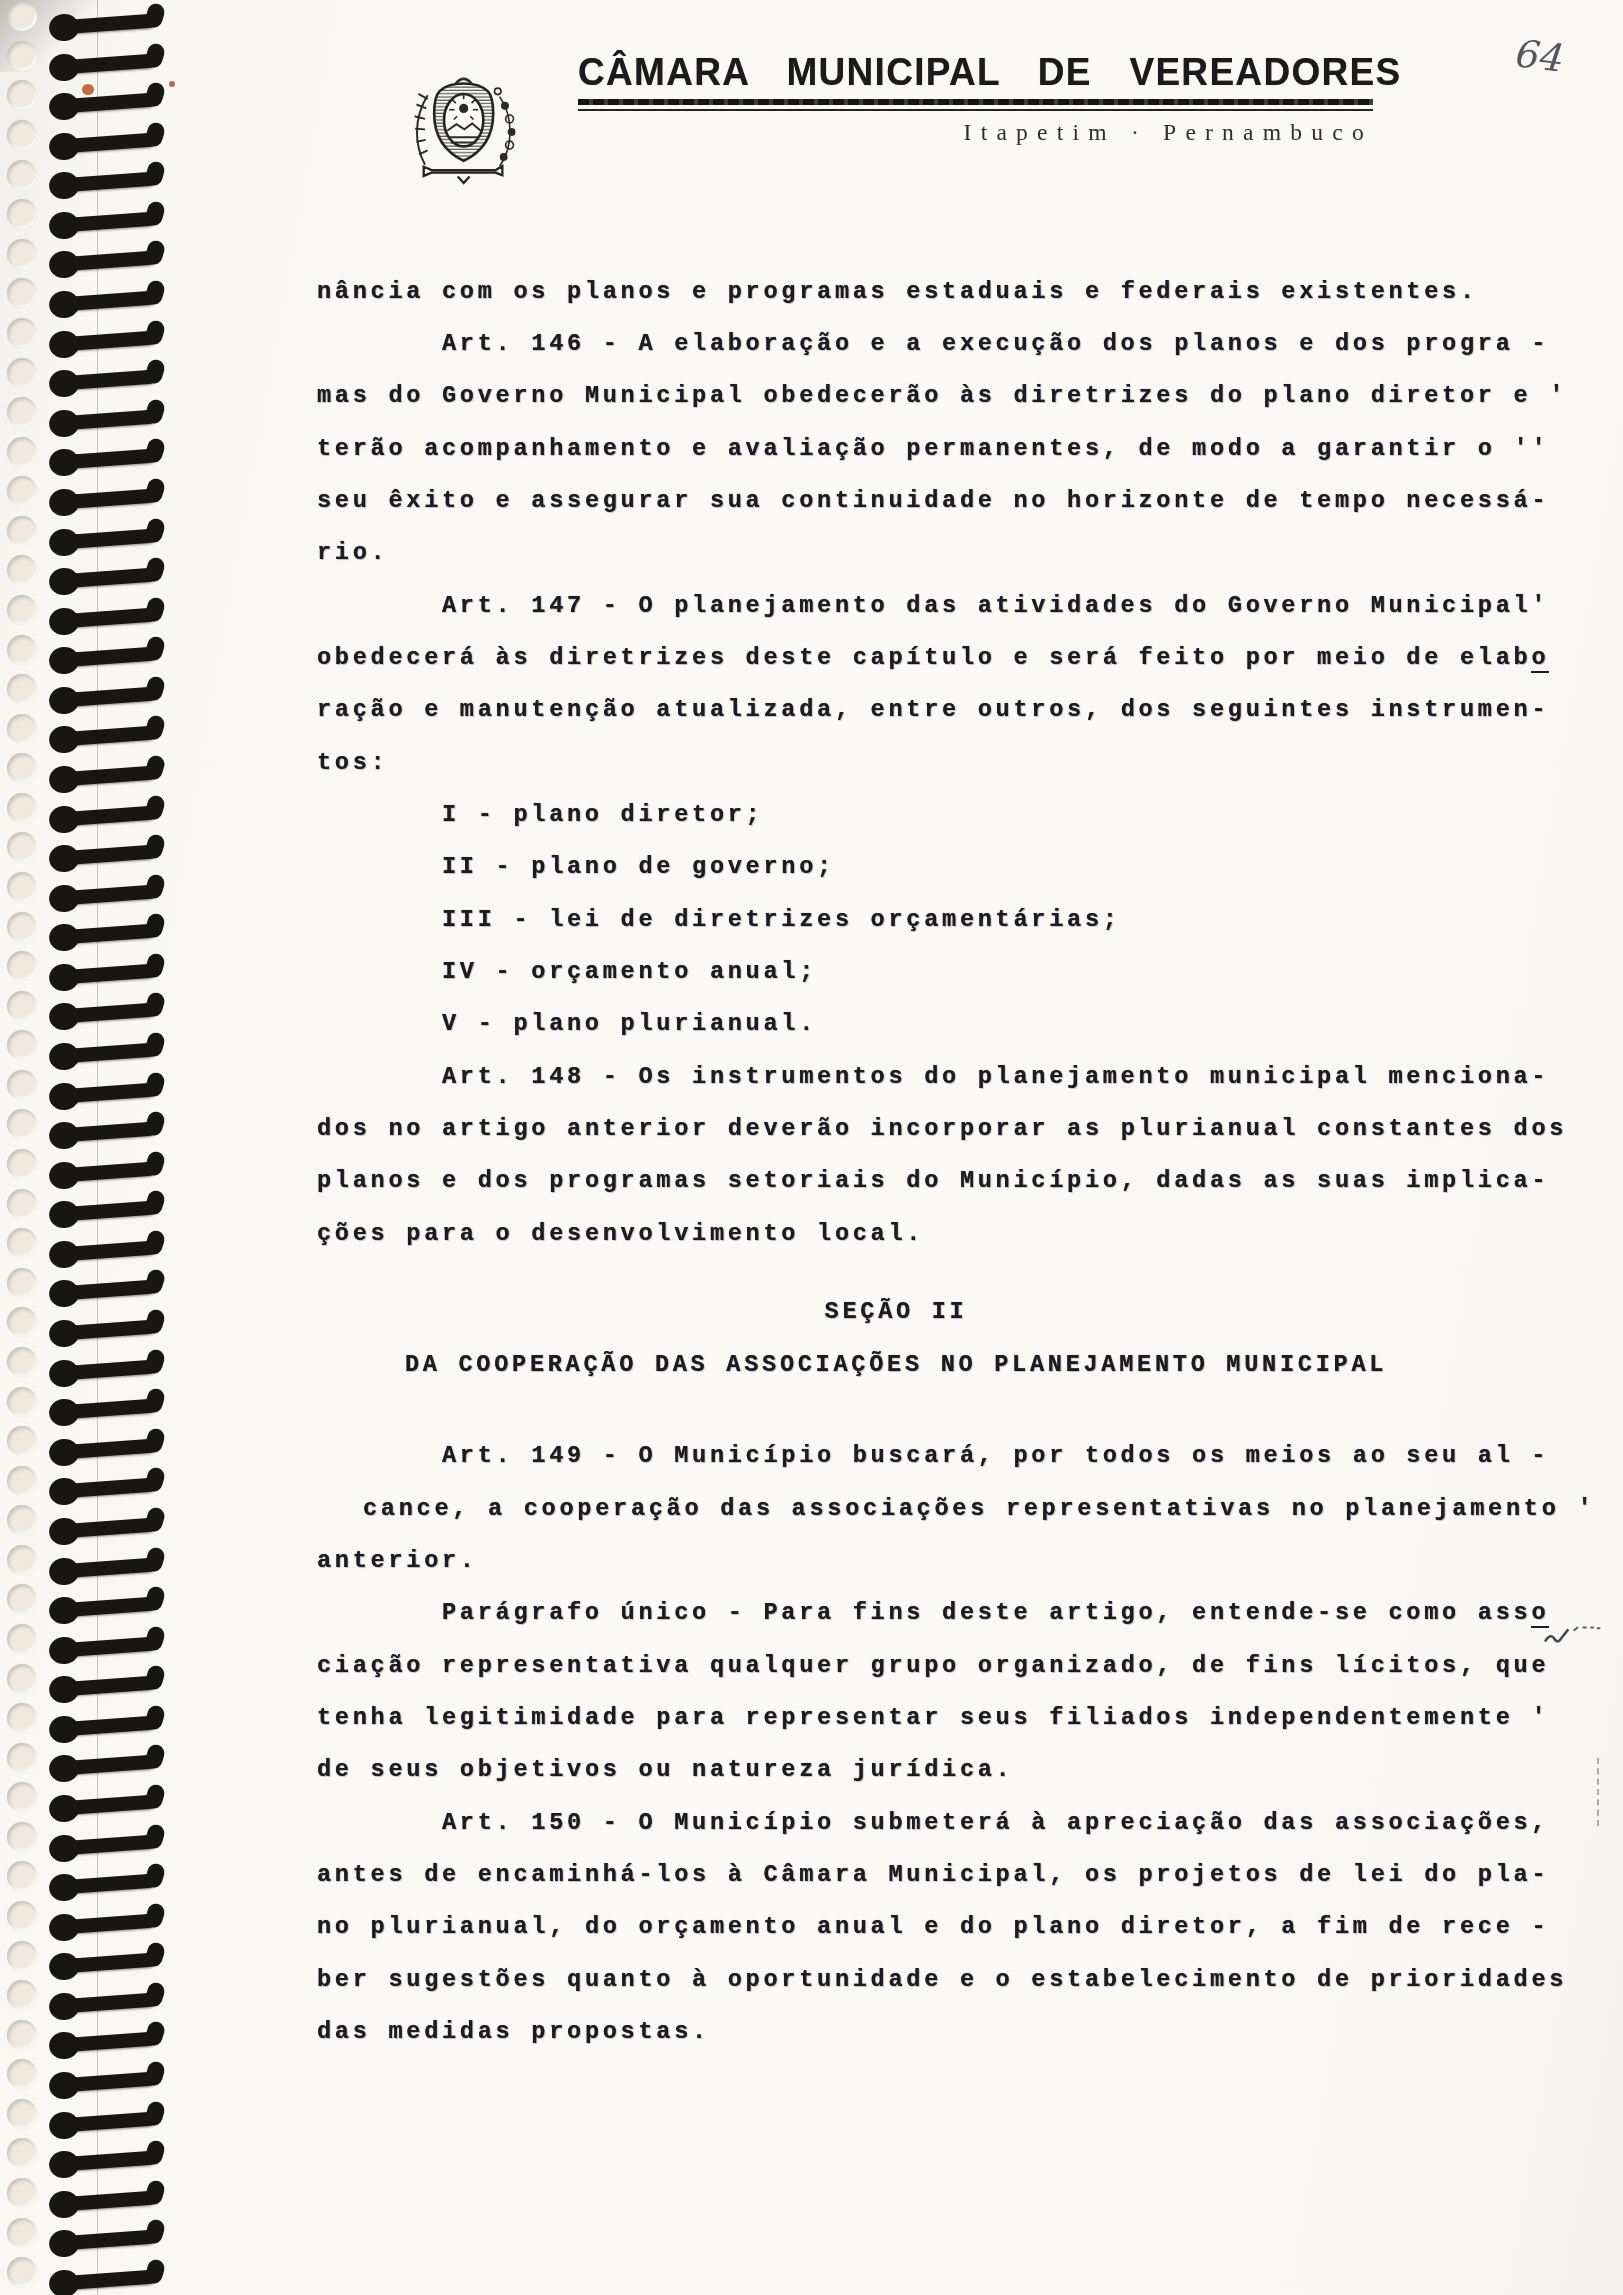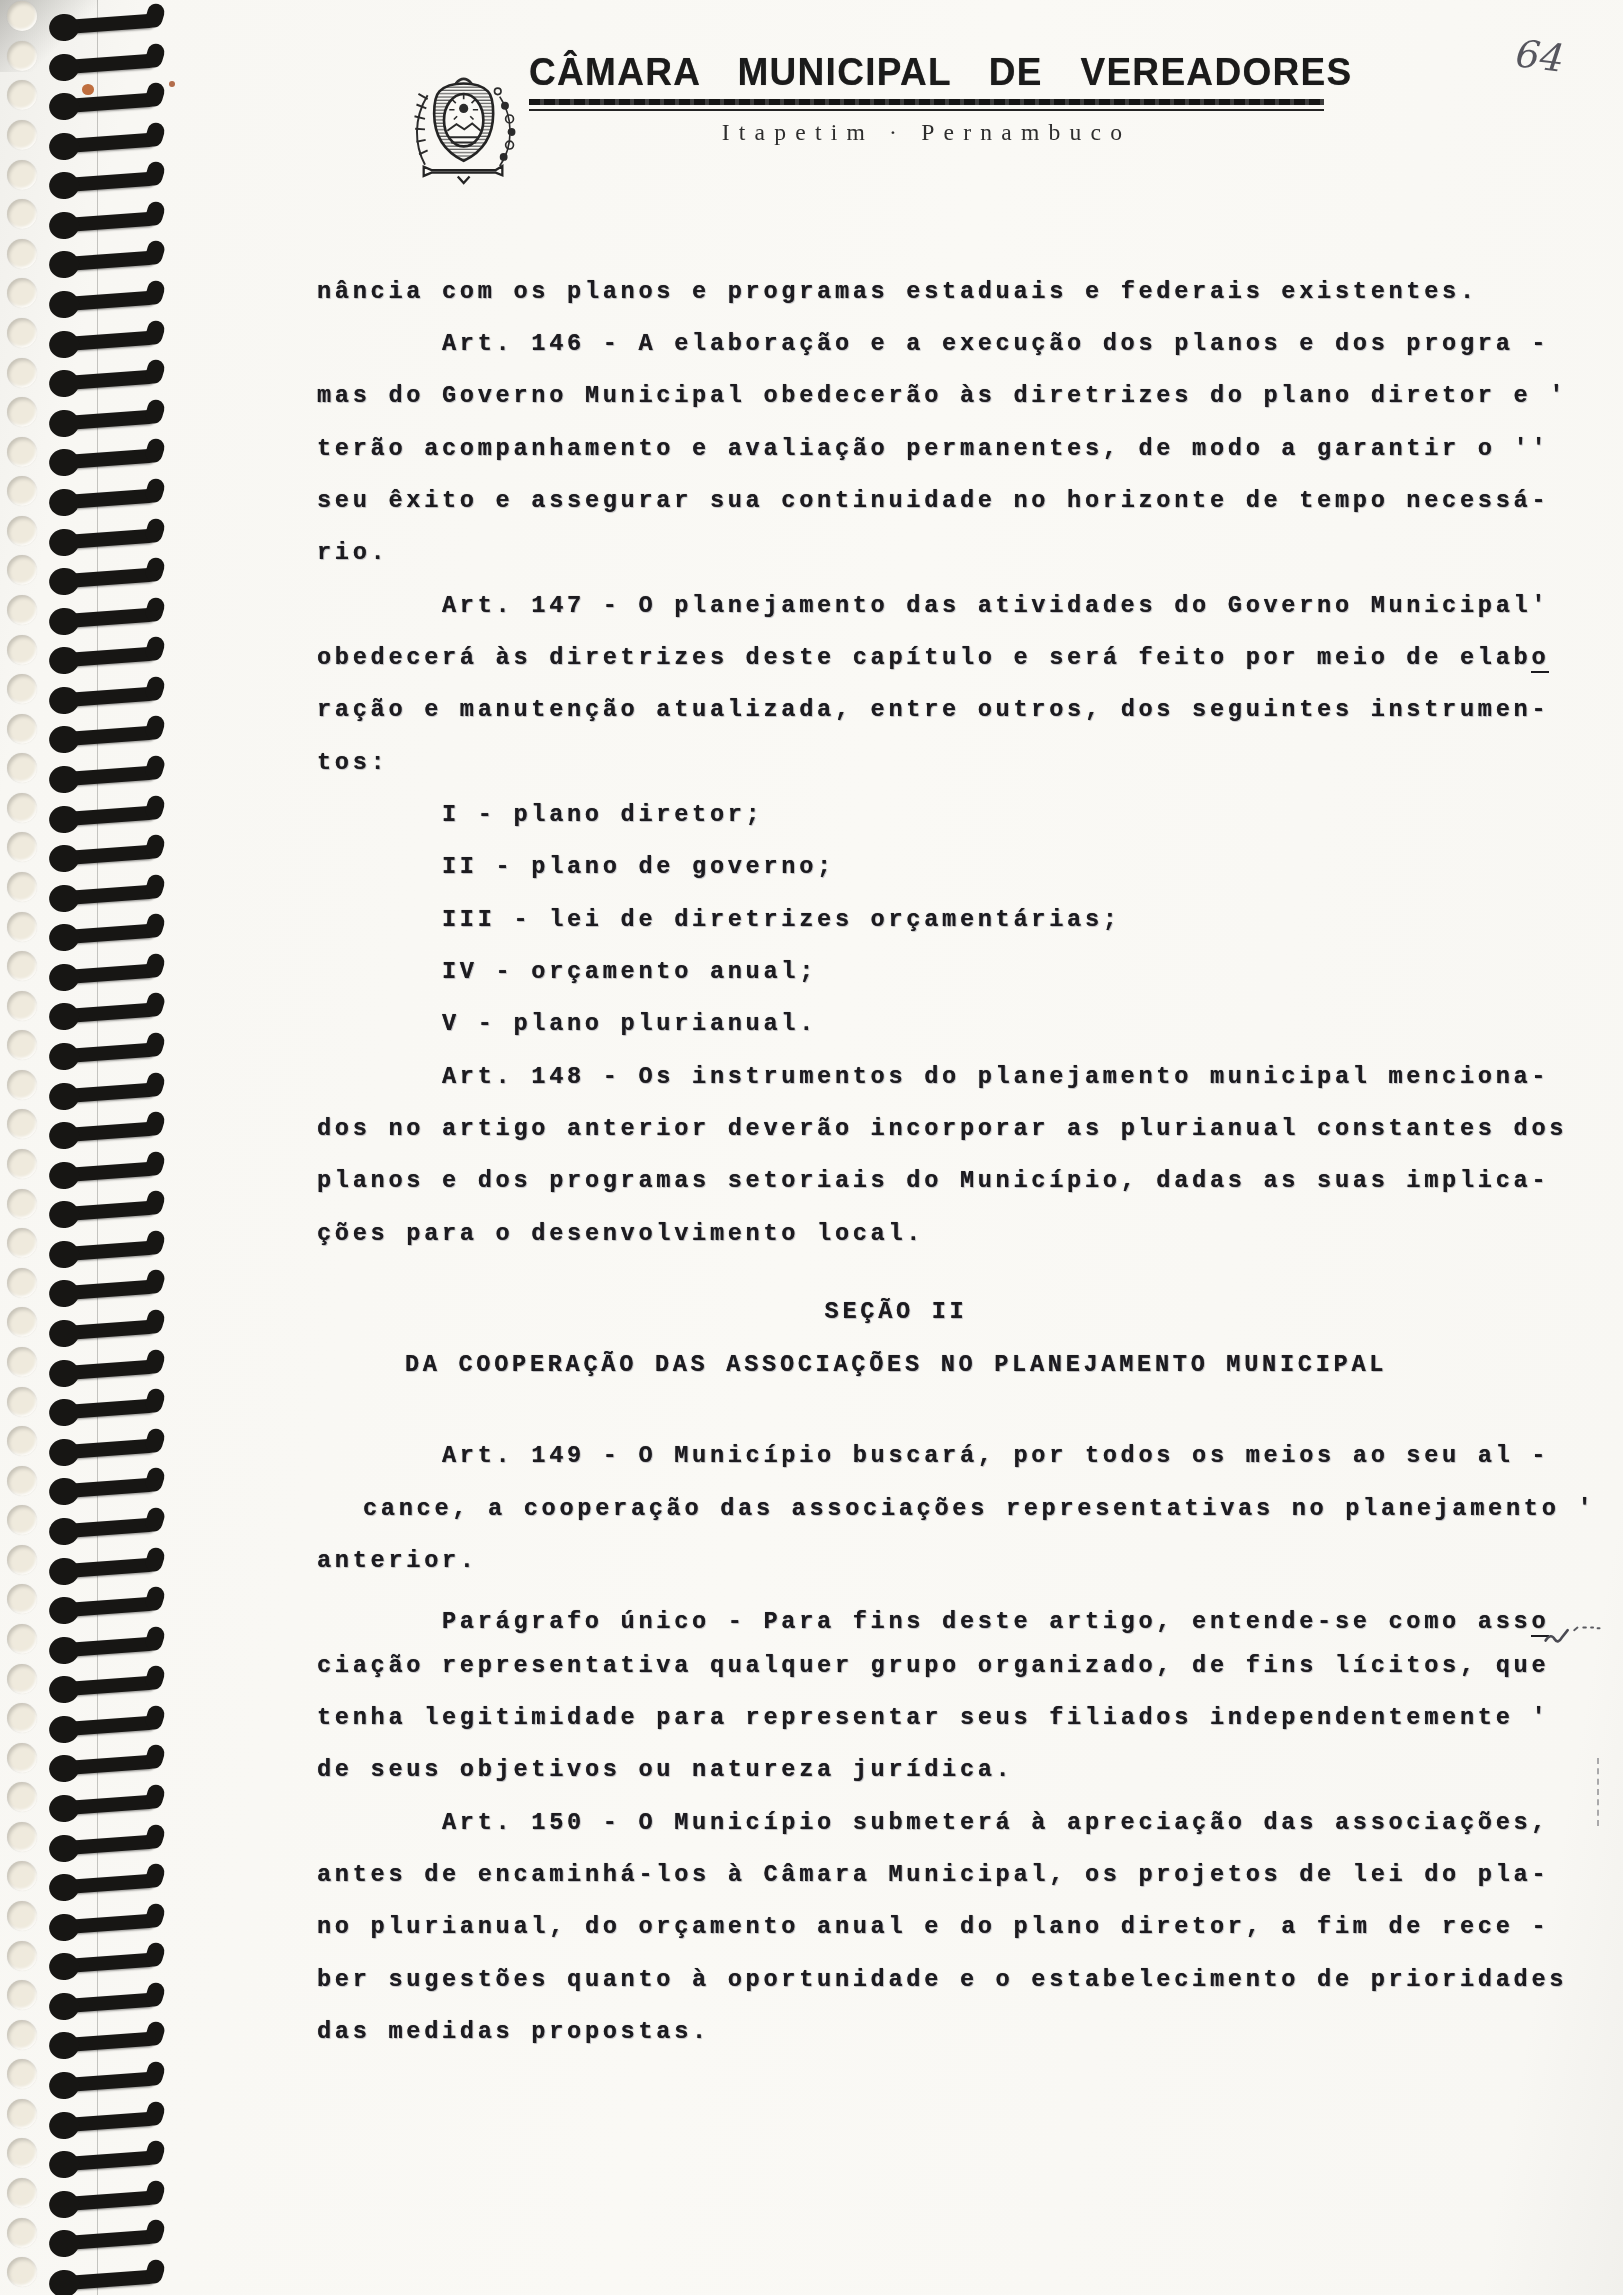--- a/index.html
+++ b/index.html
@@ -15,21 +15,21 @@
   
   .binding{position:absolute;left:0;top:0;width:180px;height:2295px;}
   .hole{position:absolute;width:30px;height:30px;border-radius:50%;background:#efeadd;
     box-shadow:inset 2px 2.6px 3.9px rgba(0,0,0,0.17),inset -1.3px -2px 2.6px rgba(255,255,255,0.8),0 0 1.3px rgba(0,0,0,0.08);}
   .coil{position:absolute;width:97px;height:14.4px;background:#171614;border-radius:7.9px;
     transform:rotate(-4deg);box-shadow:0 1.3px 2px rgba(0,0,0,0.35);}
   .coil::before{content:"";position:absolute;left:-10.5px;top:-6.5px;width:30px;height:27.5px;border-radius:50%;background:#171614;}
   .coil::after{content:"";position:absolute;right:-7.9px;top:-9.8px;width:17px;height:23.6px;border-radius:8.5px;background:#171614;transform:rotate(20deg);}
 
   
-  .header-block{position:absolute;left:529px;top:51px;width:795px;text-align:center;color:#151515;}
+  .header-block{position:absolute;left:578px;top:51px;width:795px;text-align:right;color:#151515;}
   .org-title{font-family:"Liberation Sans",sans-serif;font-weight:bold;font-size:37px;
     letter-spacing:1.3px;word-spacing:26px;white-space:nowrap;transform:scaleY(1.06);color:#1b1b1b;
     text-shadow:0 0 0.7px rgba(0,0,0,0.55);}
   .rule-thick{height:6.5px;margin-top:5.9px;
     background:repeating-linear-gradient(90deg,#151515 0 11px,#3d3d3d 11px 15px);}
   .rule-thin{height:2px;background:#242424;margin-top:3.9px;}
   .org-sub{font-family:"Liberation Sans",sans-serif;font-weight:bold;font-size:32px;margin-top:9.8px;
     white-space:nowrap;color:#1d1d1d;text-shadow:0 0 0.7px rgba(0,0,0,0.5);}
   .org-address{font-family:"Liberation Serif",serif;font-size:25px;margin-top:7.2px;white-space:nowrap;
     color:#2a2a2a;word-spacing:5.2px;}
@@ -252,21 +252,21 @@
       <div class="doc-line indent" style="top: 1007px;">V - plano plurianual.</div>
       <div class="doc-line indent" style="top: 1060px;">Art. 148 - Os instrumentos do planejamento municipal menciona-</div>
       <div class="doc-line" style="top: 1112px;">dos no artigo anterior deverão incorporar as plurianual constantes dos</div>
       <div class="doc-line" style="top: 1164px;">planos e dos programas setoriais do Município, dadas as suas implica-</div>
       <div class="doc-line" style="top: 1217px;">ções para o desenvolvimento local.</div>
       <div class="doc-line center" style="top: 1295px;">SEÇÃO II</div>
       <div class="doc-line center" style="top: 1348px;">DA COOPERAÇÃO DAS ASSOCIAÇÕES NO PLANEJAMENTO MUNICIPAL</div>
       <div class="doc-line indent" style="top: 1439px;">Art. 149 - O Município buscará, por todos os meios ao seu al -</div>
       <div class="doc-line" style="top: 1492px; margin-left: 46px;">cance, a cooperação das associações representativas no planejamento '</div>
       <div class="doc-line" style="top: 1544px;">anterior.</div>
-      <div class="doc-line indent" style="top: 1596px; margin-top: 9px;">Parágrafo único - Para fins deste artigo, entende-se como ass<span class="u-last">o</span></div>
+      <div class="doc-line indent" style="top: 1596px;">Parágrafo único - Para fins deste artigo, entende-se como ass<span class="u-last">o</span></div>
       <div class="doc-line" style="top: 1649px;">ciação representativa qualquer grupo organizado, de fins lícitos, que</div>
       <div class="doc-line" style="top: 1701px;">tenha legitimidade para representar seus filiados independentemente '</div>
       <div class="doc-line" style="top: 1753px;">de seus objetivos ou natureza jurídica.</div>
       <div class="doc-line indent" style="top: 1806px;">Art. 150 - O Município submeterá à apreciação das associações,</div>
       <div class="doc-line" style="top: 1858px;">antes de encaminhá-los à Câmara Municipal, os projetos de lei do pla-</div>
       <div class="doc-line" style="top: 1910px;">no plurianual, do orçamento anual e do plano diretor, a fim de rece -</div>
       <div class="doc-line" style="top: 1963px;">ber sugestões quanto à oportunidade e o estabelecimento de prioridades</div>
       <div class="doc-line" style="top: 2015px;">das medidas propostas.</div>
     </div>
 

